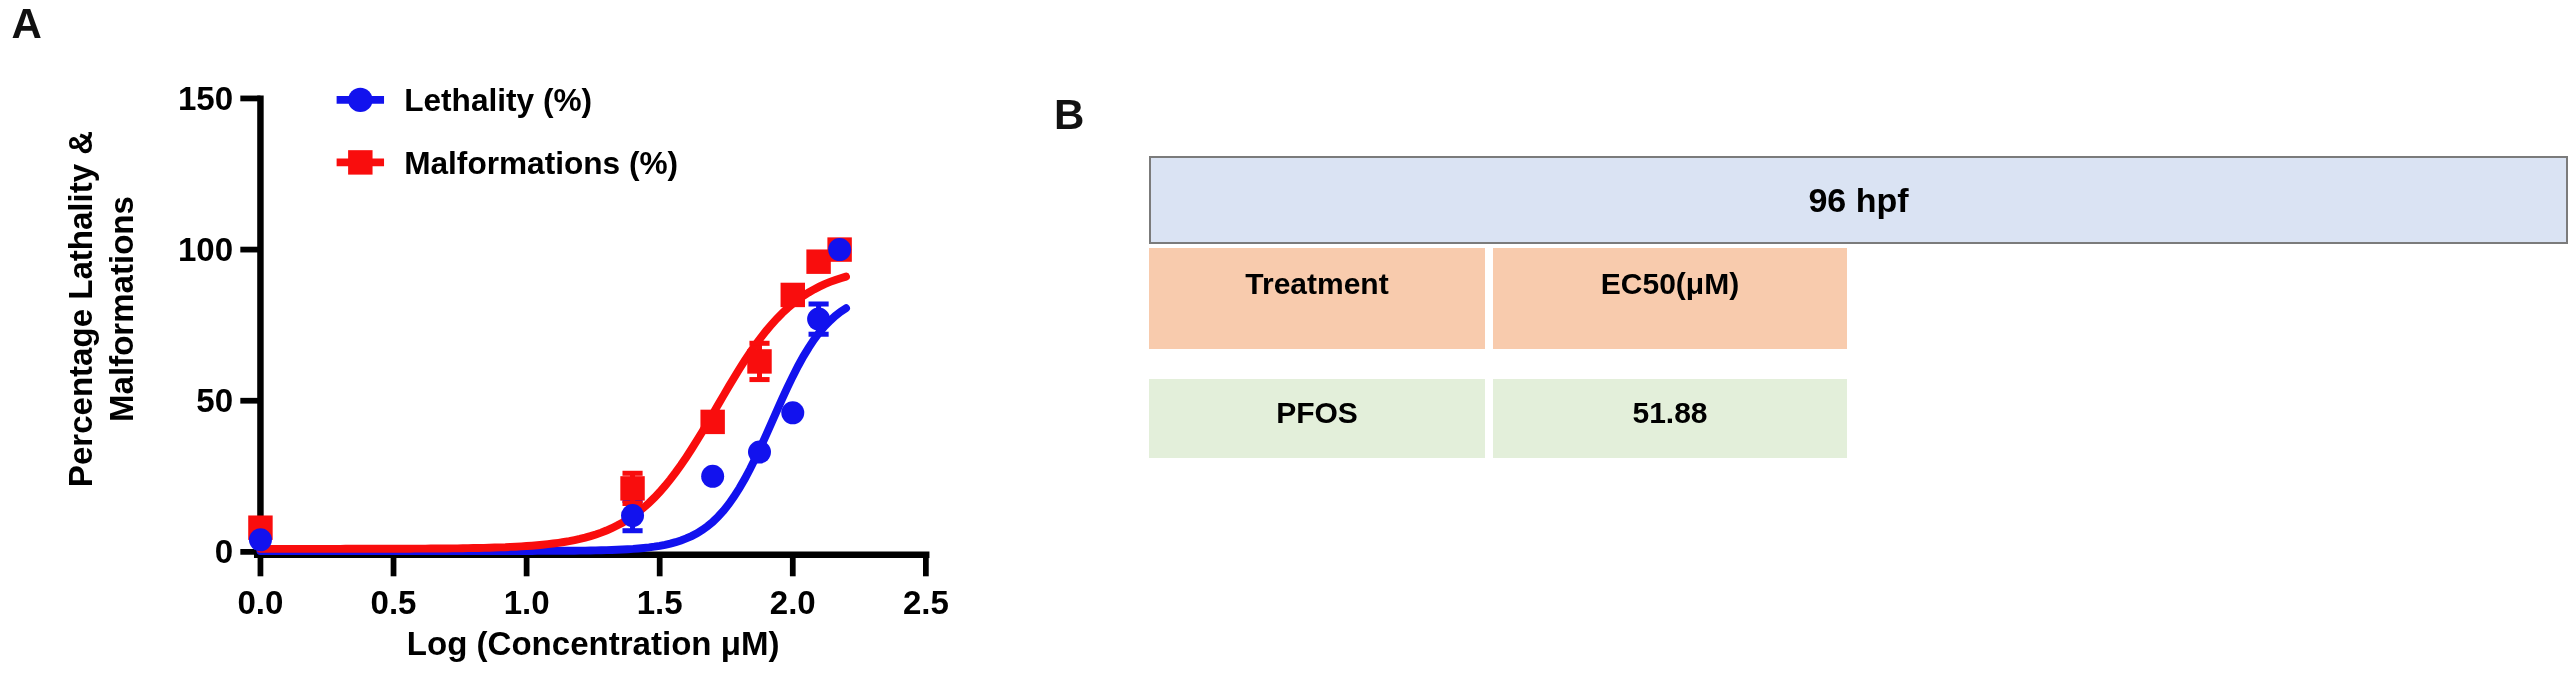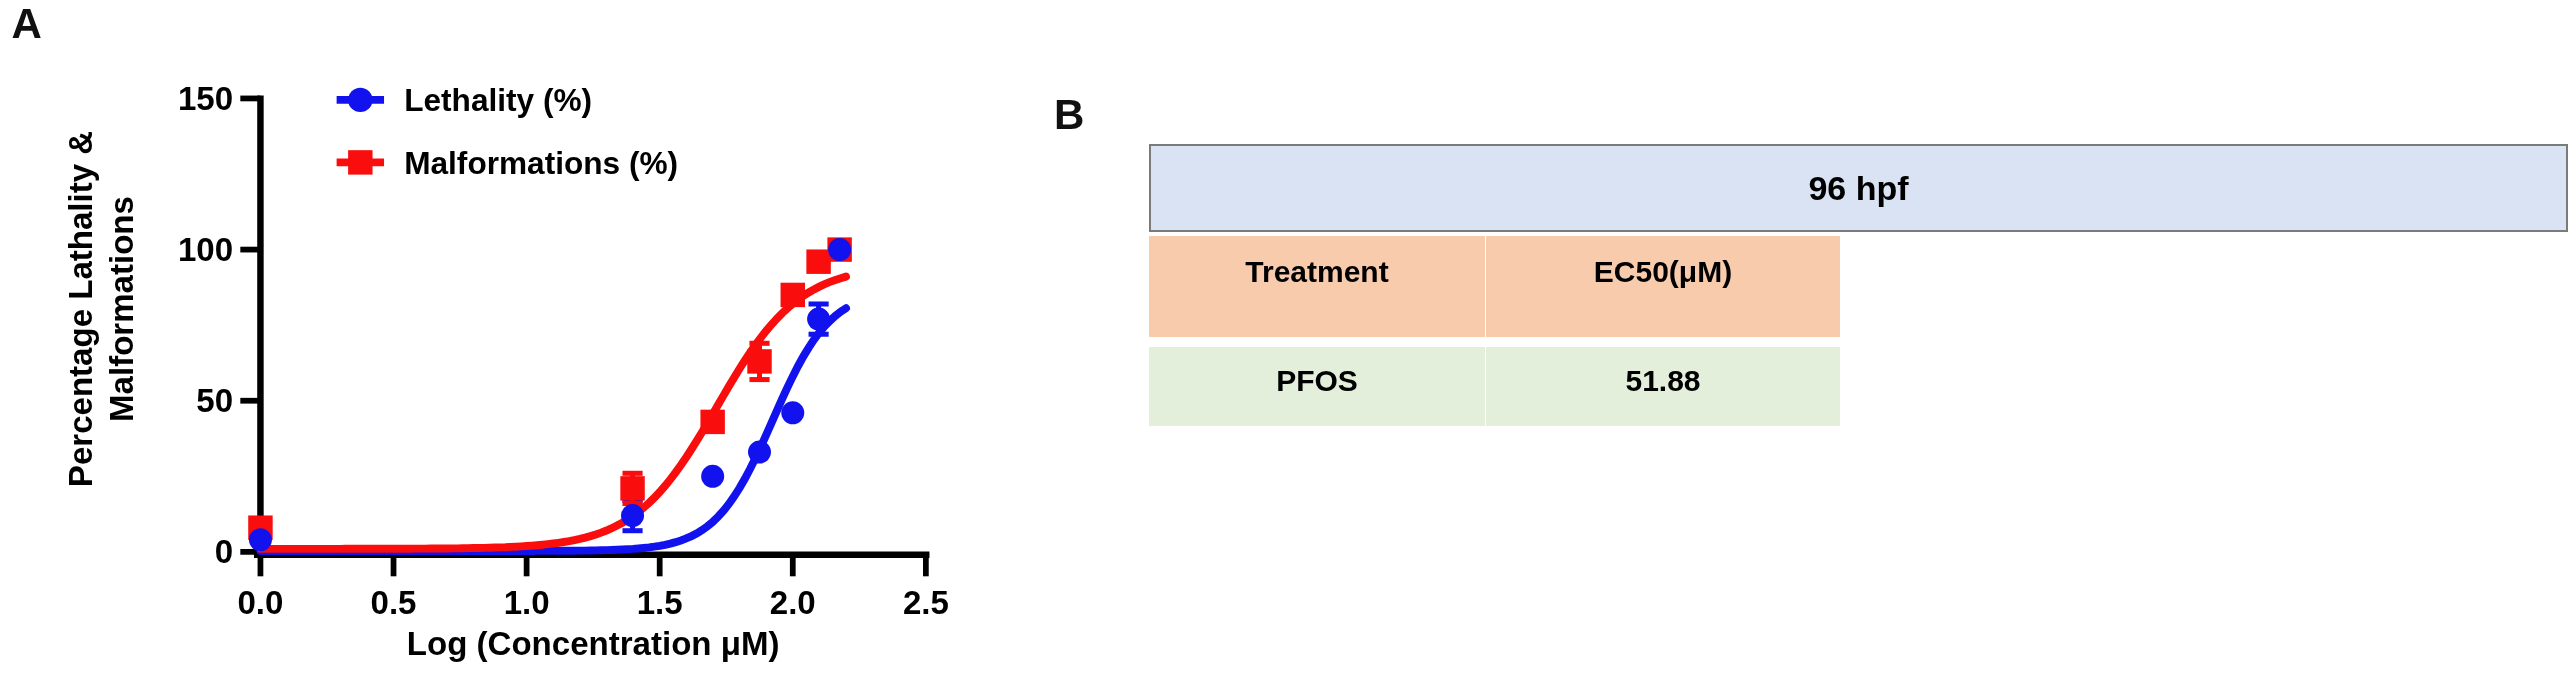--- a/index.html
+++ b/index.html
@@ -5,38 +5,38 @@
   html,body{margin:0;padding:0;background:#ffffff;}
   .canvas{
     position:relative;width:2576px;height:692px;background:#ffffff;overflow:hidden;
     font-family:"Liberation Sans","DejaVu Sans",sans-serif;color:#000;
   }
   .panel-label{position:absolute;font-weight:bold;font-size:42px;color:#111;}
   #panelA-label{left:11.5px;top:0px;}
   #panelB-label{left:1054px;top:91px;}
   #chart-svg{position:absolute;left:0;top:0;}
   
-  .tableB{position:absolute;left:1149px;top:144px;width:1419px;}
+  .tableB{position:absolute;left:1149px;top:156px;width:1419px;}
   .tableB .title-row{
     box-sizing:border-box;height:88px;background:#dae3f3;border:2.2px solid #7b7b7b;
     display:flex;align-items:center;justify-content:center;
     font-weight:bold;font-size:34px;
   }
-  .tableB .cols{display:grid;grid-template-columns:336px 354px 354px 362px;column-gap:1px;}
+  .tableB .cols{display:grid;grid-template-columns:336px 354px 354px 362px;column-gap:8px;}
   .tableB .head-row{margin-top:4.3px;}
   .tableB .head-row .cell{
     box-sizing:border-box;height:101px;background:#f8cbad;
     display:flex;align-items:center;justify-content:center;padding-bottom:30px;
     font-weight:bold;font-size:30px;
   }
   .tableB .data-row{margin-top:9.3px;}
   .tableB .data-row .cell{
     box-sizing:border-box;height:79px;background:#e3efda;
     display:flex;align-items:center;justify-content:center;padding-bottom:10px;
-    font-weight:bold;font-size:30px;
+    font-weight:bold;font-size:30px;margin-top:20px;
   }
 </style>
 </head>
 <body>
 
 <div class="canvas">
 
   <div id="panelA-label" class="panel-label">A</div>
 
   <svg id="chart-svg" width="1136" height="692" viewBox="0 0 1580 963">

